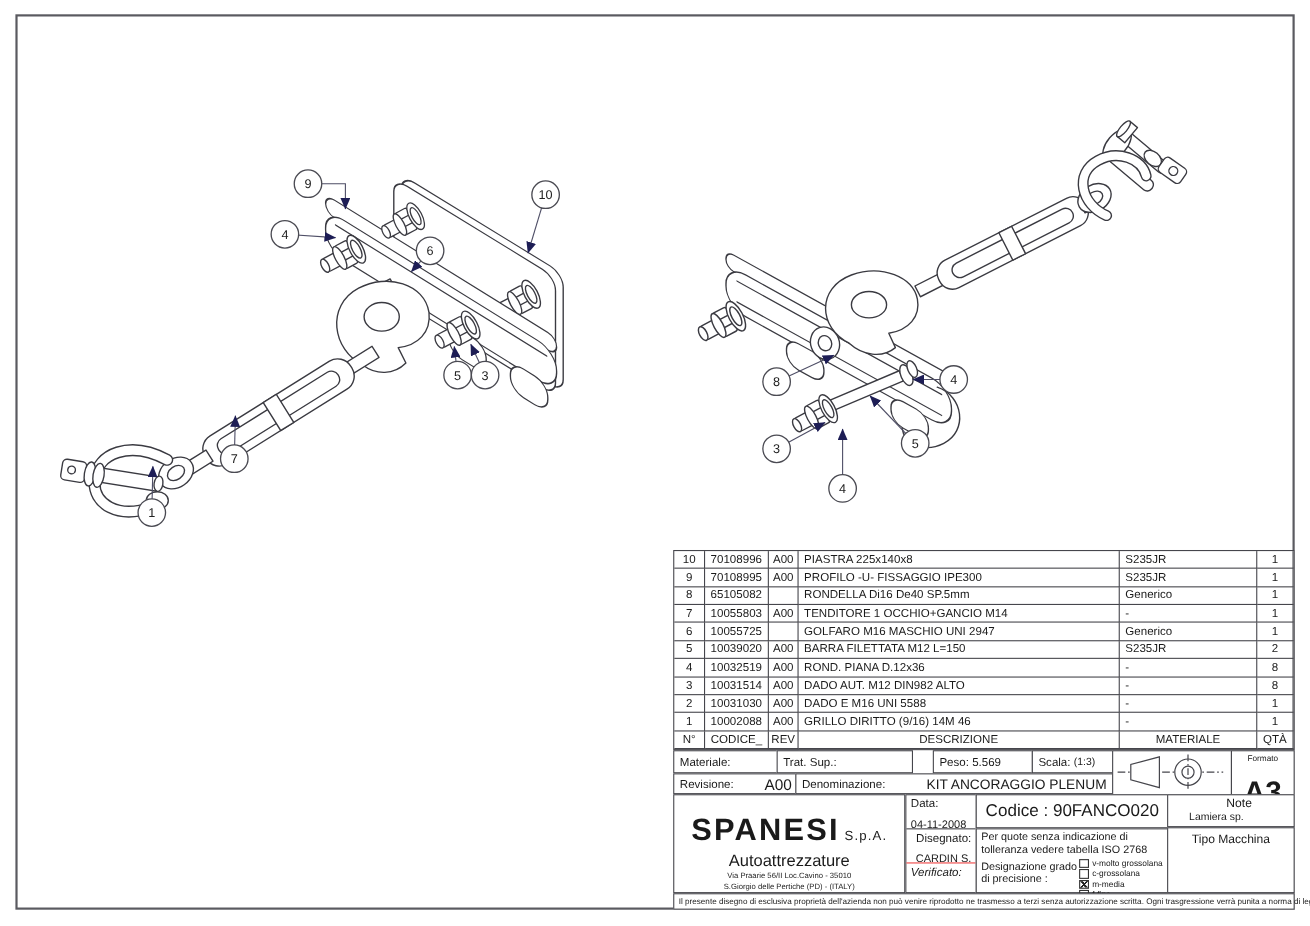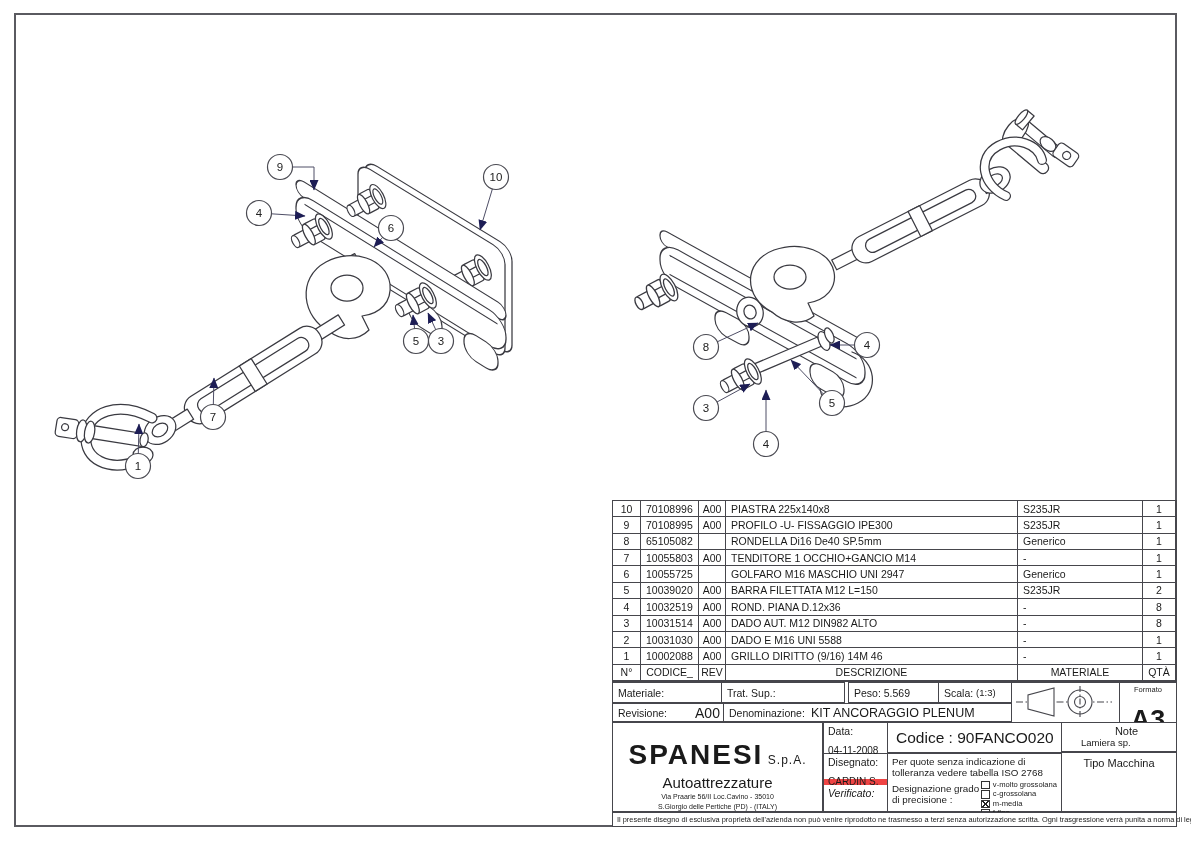--- a/index.html
+++ b/index.html
@@ -328,35 +328,35 @@
       <div class="bom-cell code hdr">CODICE_</div>
       <div class="bom-cell rev hdr">REV</div>
       <div class="bom-cell desc hdr">DESCRIZIONE</div>
       <div class="bom-cell material hdr">MATERIALE</div>
       <div class="bom-cell qty hdr">QTÀ</div>
     </div>
 
   <div class="box cell-pad lbl" style="left:612px;top:682px;width:114px;height:21px;">
     <span>Materiale:</span>
   </div>
-  <div class="box cell-pad lbl" style="left:721px;top:682px;width:124px;height:21px;">
+  <div class="box cell-pad lbl" style="left:706px;top:682px;width:124px;height:21px;">
     <span>Trat. Sup.:</span>
   </div>
   <div class="box cell-pad lbl" style="left:848px;top:682px;width:91px;height:21px;">
     <span>Peso: 5.569</span>
   </div>
   <div class="box cell-pad lbl" style="left:938px;top:682px;width:74px;height:21px;">
     <span>Scala:</span>&nbsp;
     <span style="font-size:9.5px;">(1:3)</span>
   </div>
   <div class="box cell-pad lbl" style="left:612px;top:703px;width:112px;height:19px;">
     <span>Revisione:</span>
     <span class="rev-val">A00</span>
   </div>
-  <div class="box cell-pad lbl" style="left:723px;top:703px;width:289px;height:19px;">
+  <div class="box cell-pad lbl" style="left:723px;top:703px;width:289px;height:19px;justify-content:space-between;">
     <span>Denominazione:</span>
     <span class="den-val">KIT ANCORAGGIO PLENUM</span>
   </div>
 
   <div class="box" style="left:1011px;top:682px;width:109px;height:41px;">
     <svg width="107" height="39" viewBox="0 0 107 39">
       <g stroke="#46464c" fill="none" stroke-width="1.1">
         <line x1="4" y1="19" x2="100" y2="19" stroke-dasharray="7 2.5 1.5 2.5"></line>
         <path d="M 16,12 L 16,26 L 42,33 L 42,5 Z" fill="#fff"></path>
         <circle cx="68" cy="19" r="12" fill="#fff"></circle>
@@ -378,21 +378,21 @@
     <div class="sp-sub">Autoattrezzature</div>
     <div class="sp-addr">Via Praarie 56/II  Loc.Cavino - 35010</div>
     <div class="sp-addr">S.Giorgio delle Pertiche (PD) - (ITALY)</div>
   </div>
 
   <div class="box" style="left:823px;top:722px;width:65px;height:90px;">
     <div class="datacell" style="height:31px;border-bottom:1px solid #46464c;">
       <div>Data:</div>
       <div class="val">04-11-2008</div>
     </div>
-    <div class="datacell" style="height:31px;border-bottom:6px solid #ef4444;">
+    <div class="datacell" style="height:31px;border-bottom:1px solid #ef4444;text-align:right;">
       <div>Disegnato:</div>
       <div class="val">CARDIN S.</div>
     </div>
     <div class="datacell" style="height:26px;font-style:italic;">
       <div>Verificato:</div>
     </div>
   </div>
 
   <div class="box" style="left:887px;top:722px;width:175px;height:31px;">
     <div class="codice-line">

